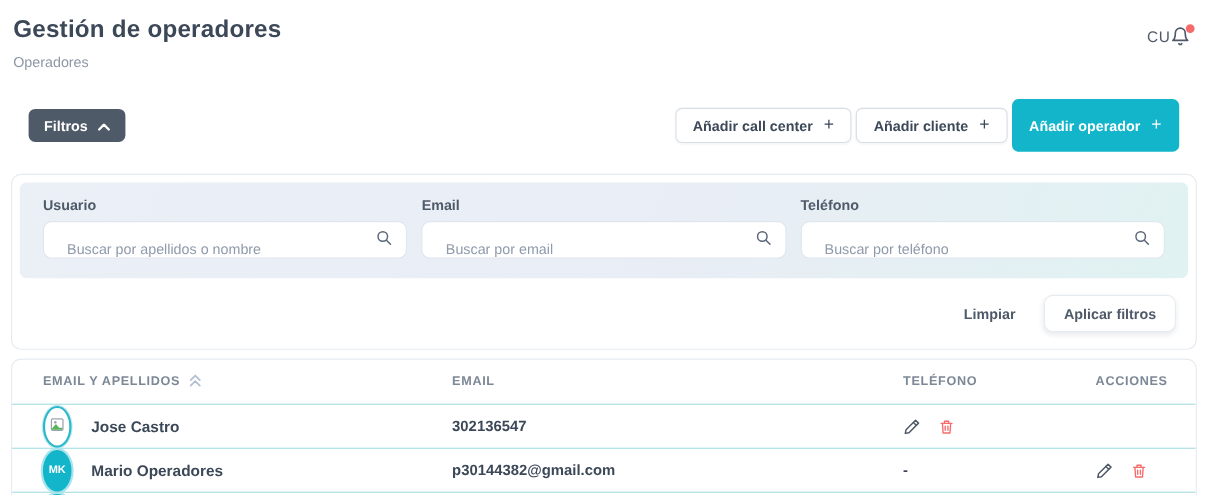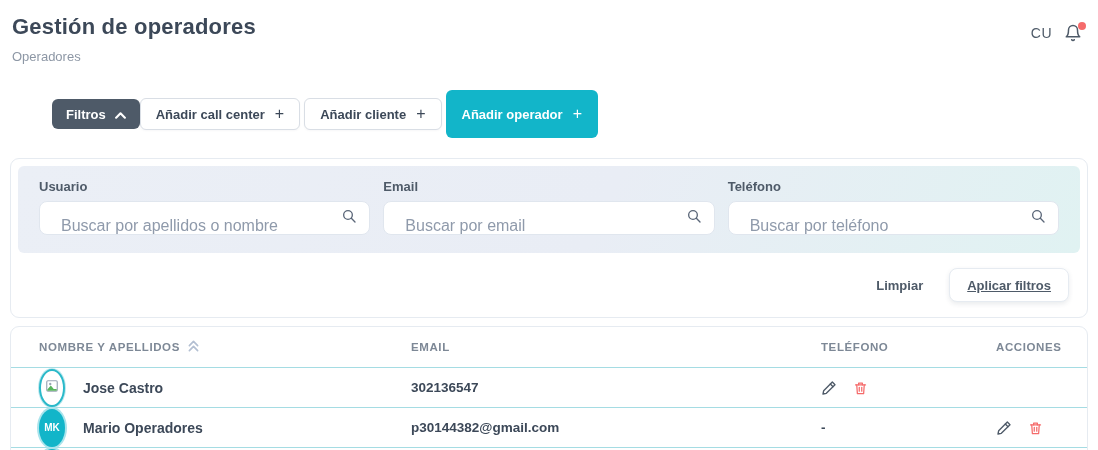--- a/index.html
+++ b/index.html
@@ -12,34 +12,34 @@
     overflow: hidden;
   }
 
   
   .page-header { padding: 14px 14px 0 12px; }
   .page-title { font-size: 22px; font-weight: 700; color: #3c4858; letter-spacing: .2px; }
   .breadcrumb { font-size: 13px; color: #8d97a5; margin-top: 9px; }
 
   .top-right {
     position: absolute; top: 24px; right: 16px;
-    display: flex; align-items: center; gap: 12px;
+    display: flex; align-items: center; 
   }
   .user-initials { font-size: 14px; color: #4e5a68; letter-spacing: .5px; }
   .bell-wrap { position: relative; width: 18px; height: 18px; cursor: pointer; }
   .bell-wrap svg { display: block; }
   .notif-dot {
     position: absolute; top: -2px; right: -4px;
     width: 8px; height: 8px; border-radius: 50%; background: #f56b6b;
   }
 
   
   .toolbar {
-    display: flex; justify-content: flex-start; align-items: center;
-    padding: 0 4px; margin-top: 26px; margin-left: 48px;
+    display: flex; justify-content: space-between; align-items: center;
+    padding: 0 26px; margin-top: 26px;
   }
   .btn { border: none; background: none; cursor: pointer; font-family: inherit; }
   .btn-filters {
     background: #4e5a68; color: #fff; border-radius: 6px;
     height: 30px; padding: 0 14px; font-size: 13px; font-weight: 700;
     display: inline-flex; align-items: center; gap: 9px;
   }
   .toolbar-actions { display: flex; align-items: center; gap: 4px; }
   .btn-outline {
     background: #fff; border: 1px solid #d9dee5; border-radius: 6px;
@@ -67,33 +67,32 @@
     display: flex; gap: 13px;
   }
   .filter-field { flex: 1; }
   .filter-label { font-size: 13px; font-weight: 700; color: #4e5a68; margin-bottom: 7px; }
   .input-wrap {
     background: #fff; border: 1px solid #e0e6ee; border-radius: 8px;
     height: 34px; display: flex; align-items: center; padding: 0 12px;
   }
   .input-wrap input {
     flex: 1; border: none; outline: none; background: transparent;
-    font-family: inherit; font-size: 16px; color: #7f1d1d; padding-left: 9px; margin-top: 16px;
+    font-family: inherit; font-size: 13px; color: #7f1d1d; padding-left: 9px; margin-top: 16px;
   }
   .input-wrap input::placeholder { color: #8f9aab; }
   .filters-footer {
     display: flex; justify-content: flex-end; align-items: center;
     gap: 26px; padding: 15px 18px 15px 18px;
   }
   .btn-clear { font-size: 13px; font-weight: 700; color: #4e5a68; }
   .btn-apply {
     background: #fff; border: 1px solid #e6ebf1; border-radius: 8px;
     height: 34px; padding: 0 17px; font-size: 13px; font-weight: 700; color: #4e5a68;
     box-shadow: 0 2px 5px rgba(40,55,75,.10);
-    text-decoration: underline;
   }
 
   
   .table-card {
     margin: 8px 10px 0 10px;
     border: 1px solid #e6ebf1; border-radius: 9px;
     background: #fff; overflow: hidden;
   }
   .tgrid {
     display: grid;
@@ -220,21 +219,21 @@
   <div class="filters-footer">
     <button class="btn btn-clear">Limpiar</button>
     <button class="btn btn-apply">Aplicar filtros</button>
   </div>
 </div>
 
 <div class="table-card">
 
   <div class="tgrid thead">
     <div class="th">
-      <span>NOMBRE Y APELLIDOS</span>
+      <span>EMAIL Y APELLIDOS</span>
       <span>
         <svg width="11" height="12" viewBox="0 0 12 13" fill="none" stroke="#b3bfd2" stroke-width="1.8" stroke-linecap="round" stroke-linejoin="round">
             <polyline points="1.5,6 6,1.5 10.5,6"></polyline>
             <polyline points="1.5,11.5 6,7 10.5,11.5"></polyline>
           </svg>
       </span>
     </div>
     <div class="th">
       <span>EMAIL</span>
     </div>

